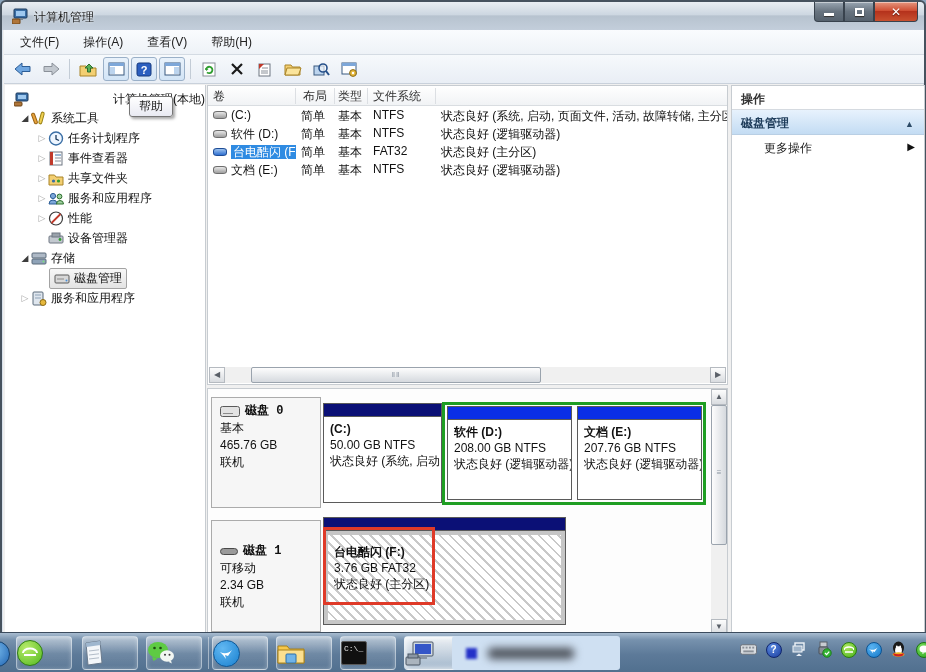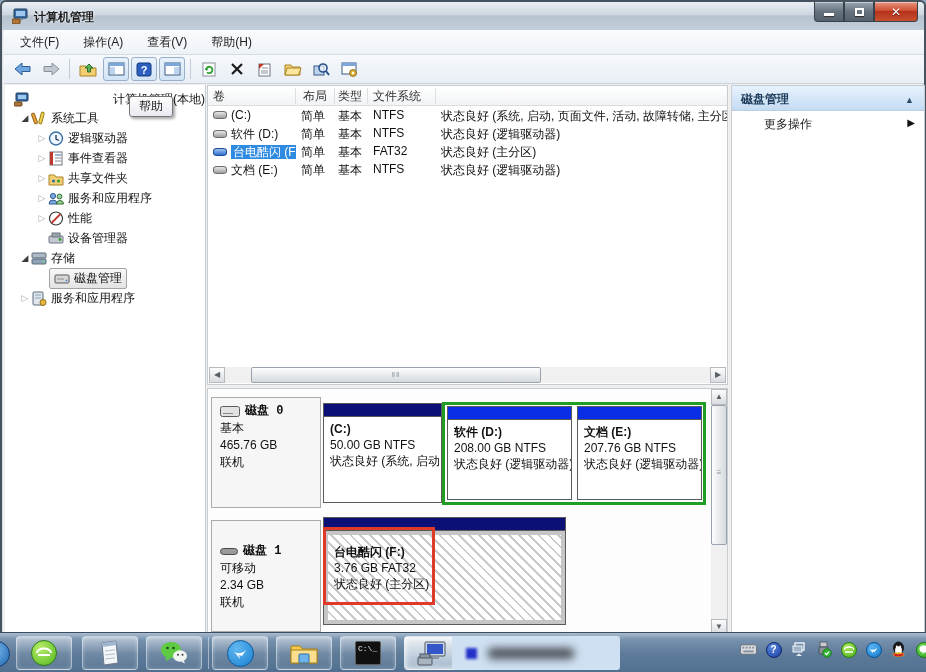--- a/index.html
+++ b/index.html
@@ -9,21 +9,21 @@
   .abs { position:absolute; }
 
   
   .win { position:absolute; left:0; top:0; width:926px; height:640px;
     border:2px solid #46525e; border-radius:6px 6px 0 0;
     background:#f0f0f0; box-shadow:inset 0 0 0 1px #d9e2ec; }
   .titlebar { position:absolute; left:0; top:0; width:100%; height:28px;
     border-radius:5px 5px 0 0;
     background:linear-gradient(180deg,#e9eef3 0%,#cdd7e1 45%,#b7c3cf 50%,#c3cedb 100%); }
   .title-text { position:absolute; left:32px; top:7px; font-size:12px; color:#1c1c1c;
-    text-shadow:0 0 3px #ffffff;font-weight:bold; }
+    text-shadow:0 0 3px #ffffff; }
   .app-ico { position:absolute; left:10px; top:6px; }
   .winbtns { position:absolute; top:0; right:6px; display:flex; }
   .wbtn { width:30px; height:20px; border:1px solid #38424d; border-top:none;
     background:linear-gradient(180deg,#9aa6b2,#67737f 50%,#55616d);
     display:flex; align-items:center; justify-content:center;
     box-shadow:inset 0 1px 0 rgba(255,255,255,.45); }
   .wbtn.first { border-radius:0 0 0 4px; }
   .wbtn.close { width:44px; border-radius:0 0 4px 0;
     background:linear-gradient(180deg,#e6967e,#cf4f34 45%,#b5321c 50%,#c8502f); }
   .glyph-min { width:10px; height:3px; background:#fff; box-shadow:0 1px 1px #333; margin-top:6px; }
@@ -114,21 +114,21 @@
   .ap-item { height:24px; font-size:12px; color:#222; padding:5px 0 0 32px; position:relative; }
   .ap-more-arrow { position:absolute; right:9px; top:6px; color:#111; font-size:10px; }
 
   
   .taskbar { position:absolute; left:0; top:632px; width:926px; height:40px;
     background:linear-gradient(180deg,#a8bcd0 0%,#7691ad 18%,#5d7a99 55%,#51708f 100%);
     border-top:1px solid #3c4c5e; z-index:60; }
   .tb-btn { position:absolute; top:3px; width:56px; height:34px; border-radius:4px;
     border:1px solid rgba(250,253,255,.5);
     background:linear-gradient(180deg,rgba(255,255,255,.45),rgba(255,255,255,.12) 50%,rgba(255,255,255,.05));
-    box-shadow:inset 0 0 4px rgba(255,255,255,.3); display:flex; align-items:center; justify-content:center; }
+    box-shadow:inset 0 0 4px rgba(255,255,255,.3); display:flex; align-items:center; justify-content:flex-start; }
   .tb-btn.active { background:linear-gradient(180deg,rgba(255,255,255,.85),rgba(225,238,250,.55));
     box-shadow:inset 0 0 6px #fff; }
   .tb-sep { position:absolute; top:4px; width:1px; height:32px; background:rgba(255,255,255,.45); }
   .blur-item { position:absolute; left:452px; top:3px; width:168px; height:34px; border-radius:3px;
     background:#cfe0f2; overflow:hidden; }
   .blur-smear { position:absolute; left:36px; top:12px; width:86px; height:11px; background:#4a4f57;
     filter:blur(4px); border-radius:4px; }
   .blur-dot { position:absolute; left:14px; top:12px; width:11px; height:11px; background:#2330c8;
     filter:blur(1.5px); }
   .tray { position:absolute; right:-6px; top:8px; display:flex; gap:8px; align-items:center; }
@@ -268,21 +268,21 @@
         <rect x="9" y="1" width="3" height="12" rx="1.5" fill="#f0d052" stroke="#9a8214" transform="rotate(15 10.5 7)"></rect>
         </svg>
       <span>系统工具</span>
     </div>
     <div class="tree-row" style="top:43px; padding-left:31px;">
       <span class="arrow-col">▷</span>
       <svg class="ticon" viewBox="0 0 16 15">
         <circle cx="8" cy="7.5" r="6.5" fill="#eef6ff" stroke="#3a6ea5" stroke-width="1.4"></circle>
         <path d="M8 4 L8 8 L11 9.5" stroke="#1d3b5e" stroke-width="1.3" fill="none"></path>
         </svg>
-      <span>逻辑驱动器</span>
+      <span>任务计划程序</span>
     </div>
     <div class="tree-row" style="top:63px; padding-left:31px;">
       <span class="arrow-col">▷</span>
       <svg class="ticon" viewBox="0 0 16 15">
         <rect x="2" y="1" width="12" height="13" fill="#fdfdfd" stroke="#6e7682"></rect>
         <rect x="2" y="1" width="3" height="13" fill="#c0392b"></rect>
         <line x1="7" y1="4" x2="13" y2="4" stroke="#3a6ea5"></line>
           <line x1="7" y1="7" x2="13" y2="7" stroke="#8a9099"></line>
         <line x1="7" y1="10" x2="13" y2="10" stroke="#8a9099"></line>
         </svg>
@@ -467,20 +467,21 @@
     <div class="vscroll">
       <div class="sbtn" style="left:0;top:0;width:16px;">▲</div>
       <div class="vthumb">≡</div>
       <div class="sbtn" style="left:0;bottom:0;width:16px;">▼</div>
     </div>
   </div>
 
   <div class="red-annot"></div>
 
   <div class="action-pane">
+    <div class="ap-header">操作</div>
     <div class="ap-section">
       <span>磁盘管理</span>
       <span class="ap-caret">▲</span>
     </div>
     <div class="ap-item">
       <span>更多操作</span>
       <span class="ap-more-arrow">▶</span>
     </div>
   </div>
 </div>

